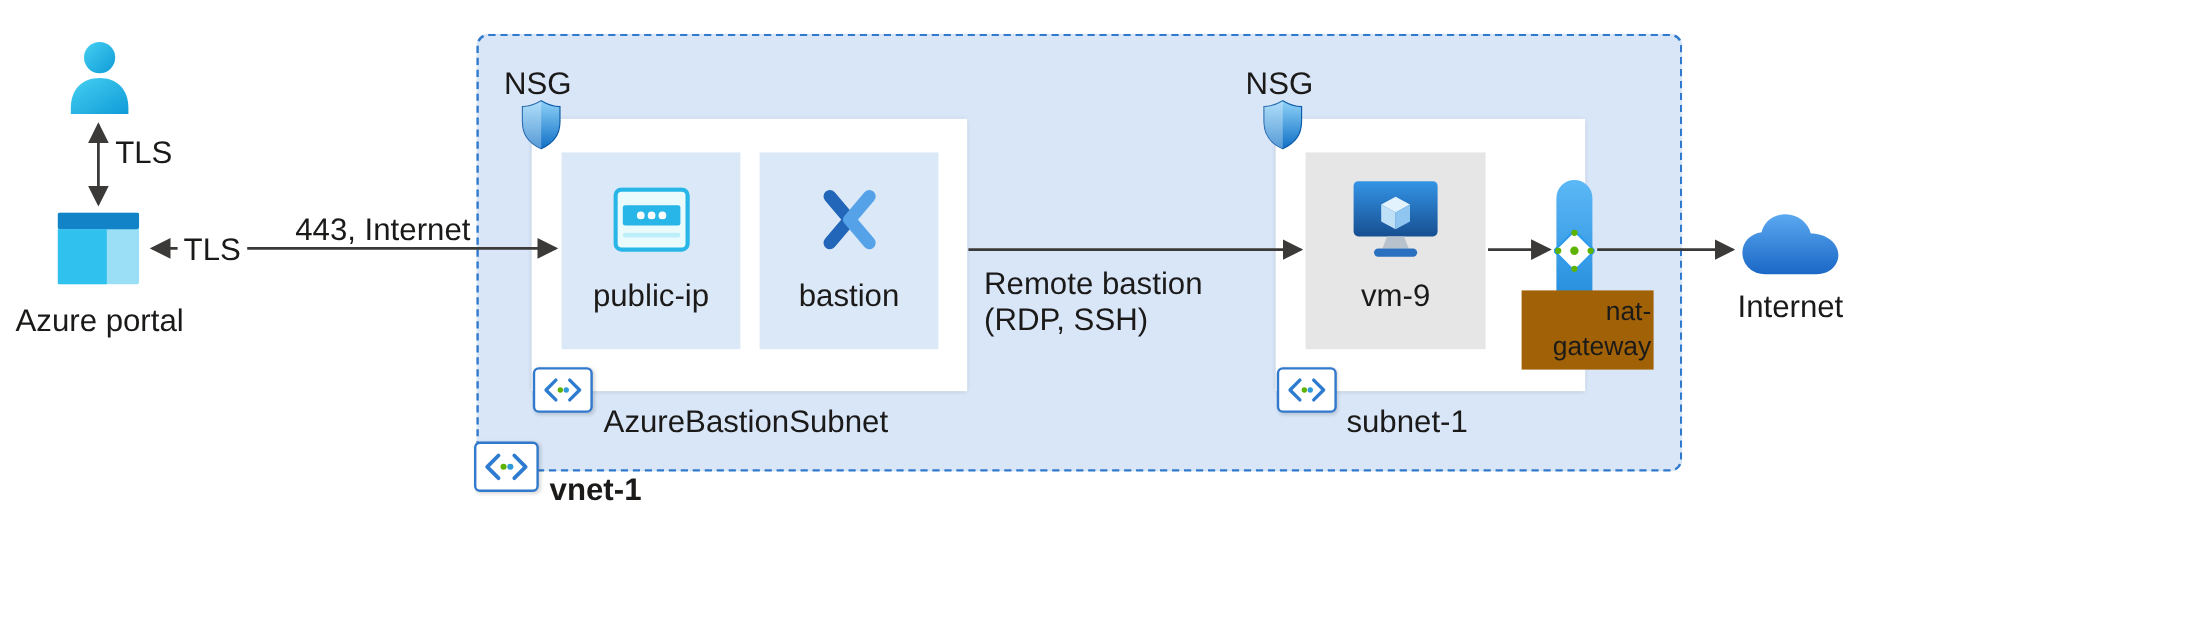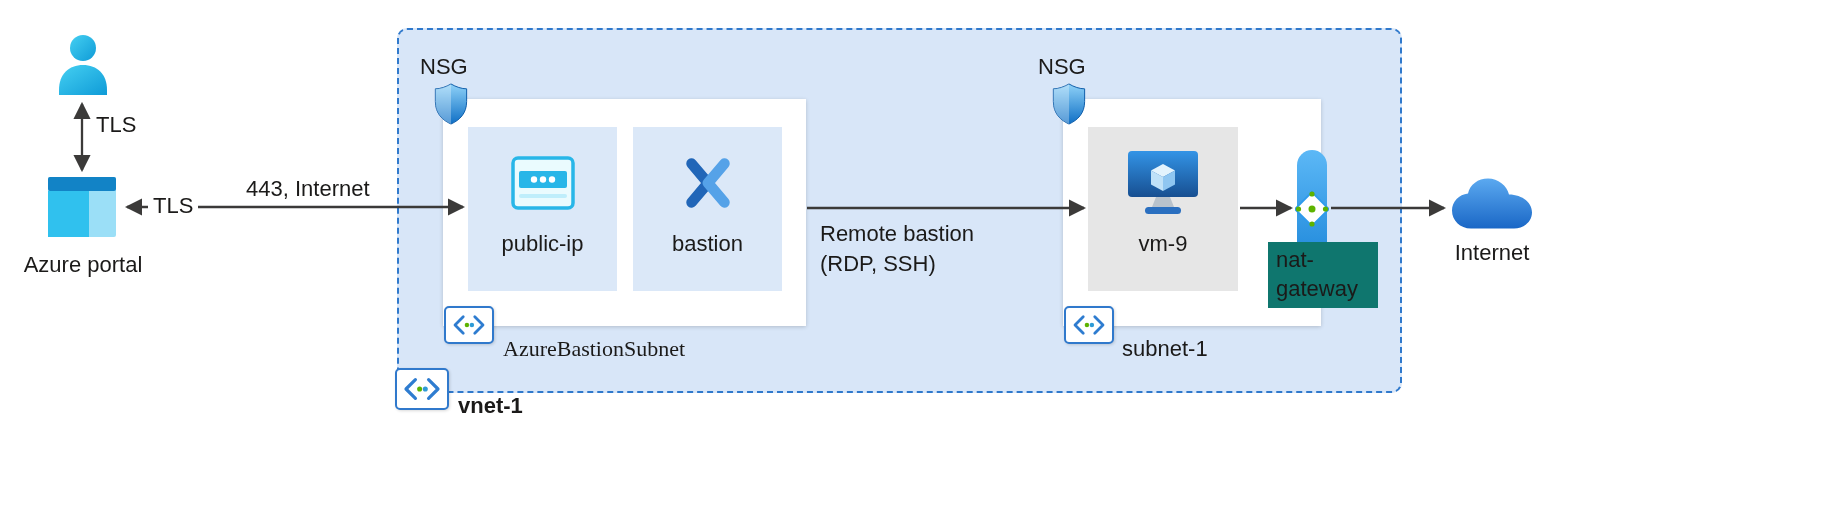--- a/index.html
+++ b/index.html
@@ -1,33 +1,33 @@
 <!DOCTYPE html>
 <html><head>
 <meta charset="utf-8">
 <style>
   * { margin:0; padding:0; box-sizing:border-box; }
   html,body { background:#ffffff; }
   body { font-family:"Liberation Sans","DejaVu Sans",sans-serif; }
   .canvas { position:relative; width:1823px; height:520px; background:#fff; overflow:hidden; }
   .abs { position:absolute; }
-  .label { position:absolute; font-size:22px; color:#1b1a19; white-space:nowrap; }
+  .label { position:absolute; font-size:26px; color:#1b1a19; white-space:nowrap; }
   .center { text-align:center; }
   .vnet-box { position:absolute; left:397px; top:28px; width:1005px; height:365px;
               background:#d8e6f8; border:2px dashed #3079cc; border-radius:10px; }
   .white-box { position:absolute; background:#ffffff; box-shadow:0 1px 4px rgba(0,0,0,.18); }
   .node-box { position:absolute; background:#dbe8f8; }
   .vm-box { background:#e6e6e6; }
   .chip { position:absolute; background:#fff; border:2px solid #3079cc; border-radius:5px;
           display:flex; align-items:center; justify-content:center;
           box-shadow:1px 1px 3px rgba(0,0,0,.15); }
   .tls-h { background:#fff; padding:0 5px; }
   .natlabel { position:absolute; left:1268px; top:242px; width:110px; min-height:66px;
-              background:#0f766e; font-size:22px; color:#1b1a19; line-height:1.3;
-              padding:4px 2px 4px 8px; }
+              background:#a16207; font-size:22px; color:#1b1a19; line-height:1.3;
+              padding:4px 2px 4px 8px;text-align:right; }
   .arrow-overlay { position:absolute; left:0; top:0; pointer-events:none; }
 </style>
 </head>
 <body>
 
 <div class="canvas">
 
   <svg width="0" height="0" style="position:absolute" aria-hidden="true">
     <defs>
       <linearGradient id="gradCyan" x1="0" y1="0" x2="1" y2="1">
@@ -182,19 +182,19 @@
   <div class="label center" style="left:8px;top:252px;width:150px;">Azure portal</div>
   <div class="label tls-h" style="left:148px;top:193px;">TLS</div>
   <div class="label" style="left:246px;top:176px;">443, Internet</div>
   <div class="label" style="left:420px;top:54px;">NSG</div>
   <div class="label" style="left:1038px;top:54px;">NSG</div>
   <div class="label center" style="left:468px;top:231px;width:149px;">public-ip</div>
   <div class="label center" style="left:633px;top:231px;width:149px;">bastion</div>
   <div class="label center" style="left:1088px;top:231px;width:150px;">vm-9</div>
   <div class="label" style="left:820px;top:221px;">Remote bastion</div>
   <div class="label" style="left:820px;top:251px;">(RDP, SSH)</div>
-  <div class="label" style="left:503px;top:336px;font-family:Liberation Serif, serif;">AzureBastionSubnet</div>
+  <div class="label" style="left:503px;top:336px;">AzureBastionSubnet</div>
   <div class="label" style="left:1122px;top:336px;">subnet-1</div>
   <div class="label" style="left:458px;top:393px;font-weight:bold;">vnet-1</div>
   <div class="natlabel">nat-gateway</div>
   <div class="label center" style="left:1440px;top:240px;width:104px;">Internet</div>
 
 </div>
 
 </body></html>

